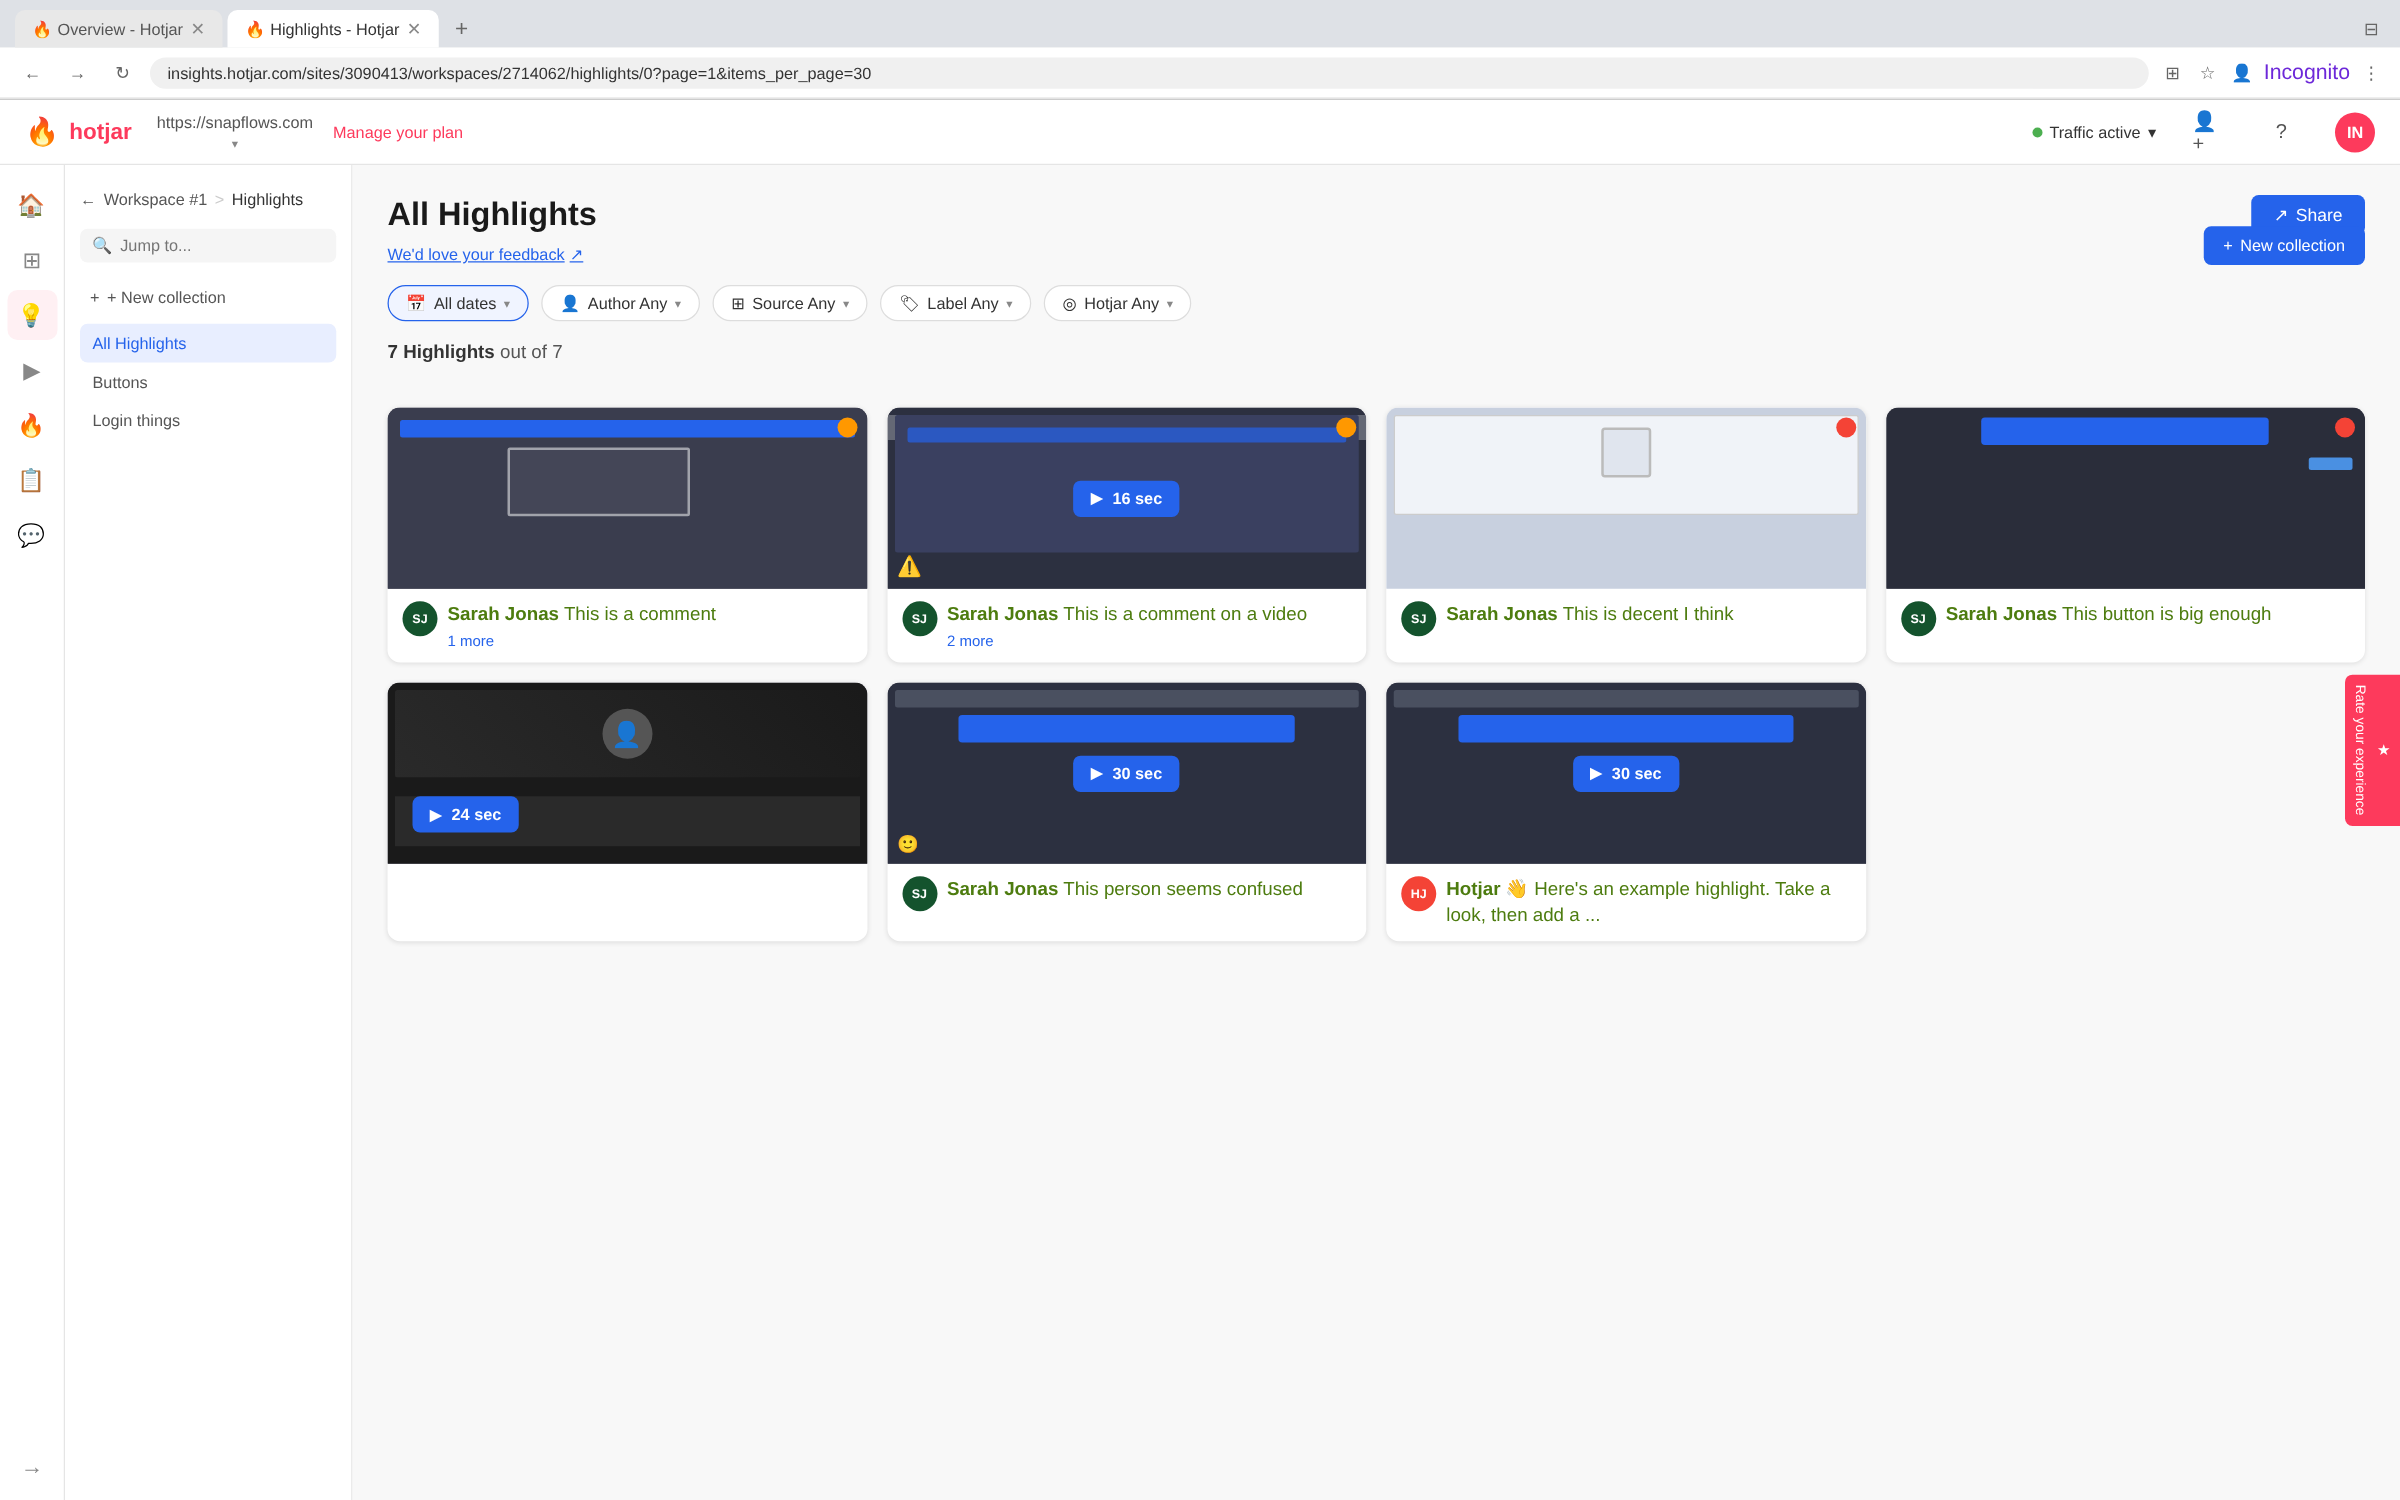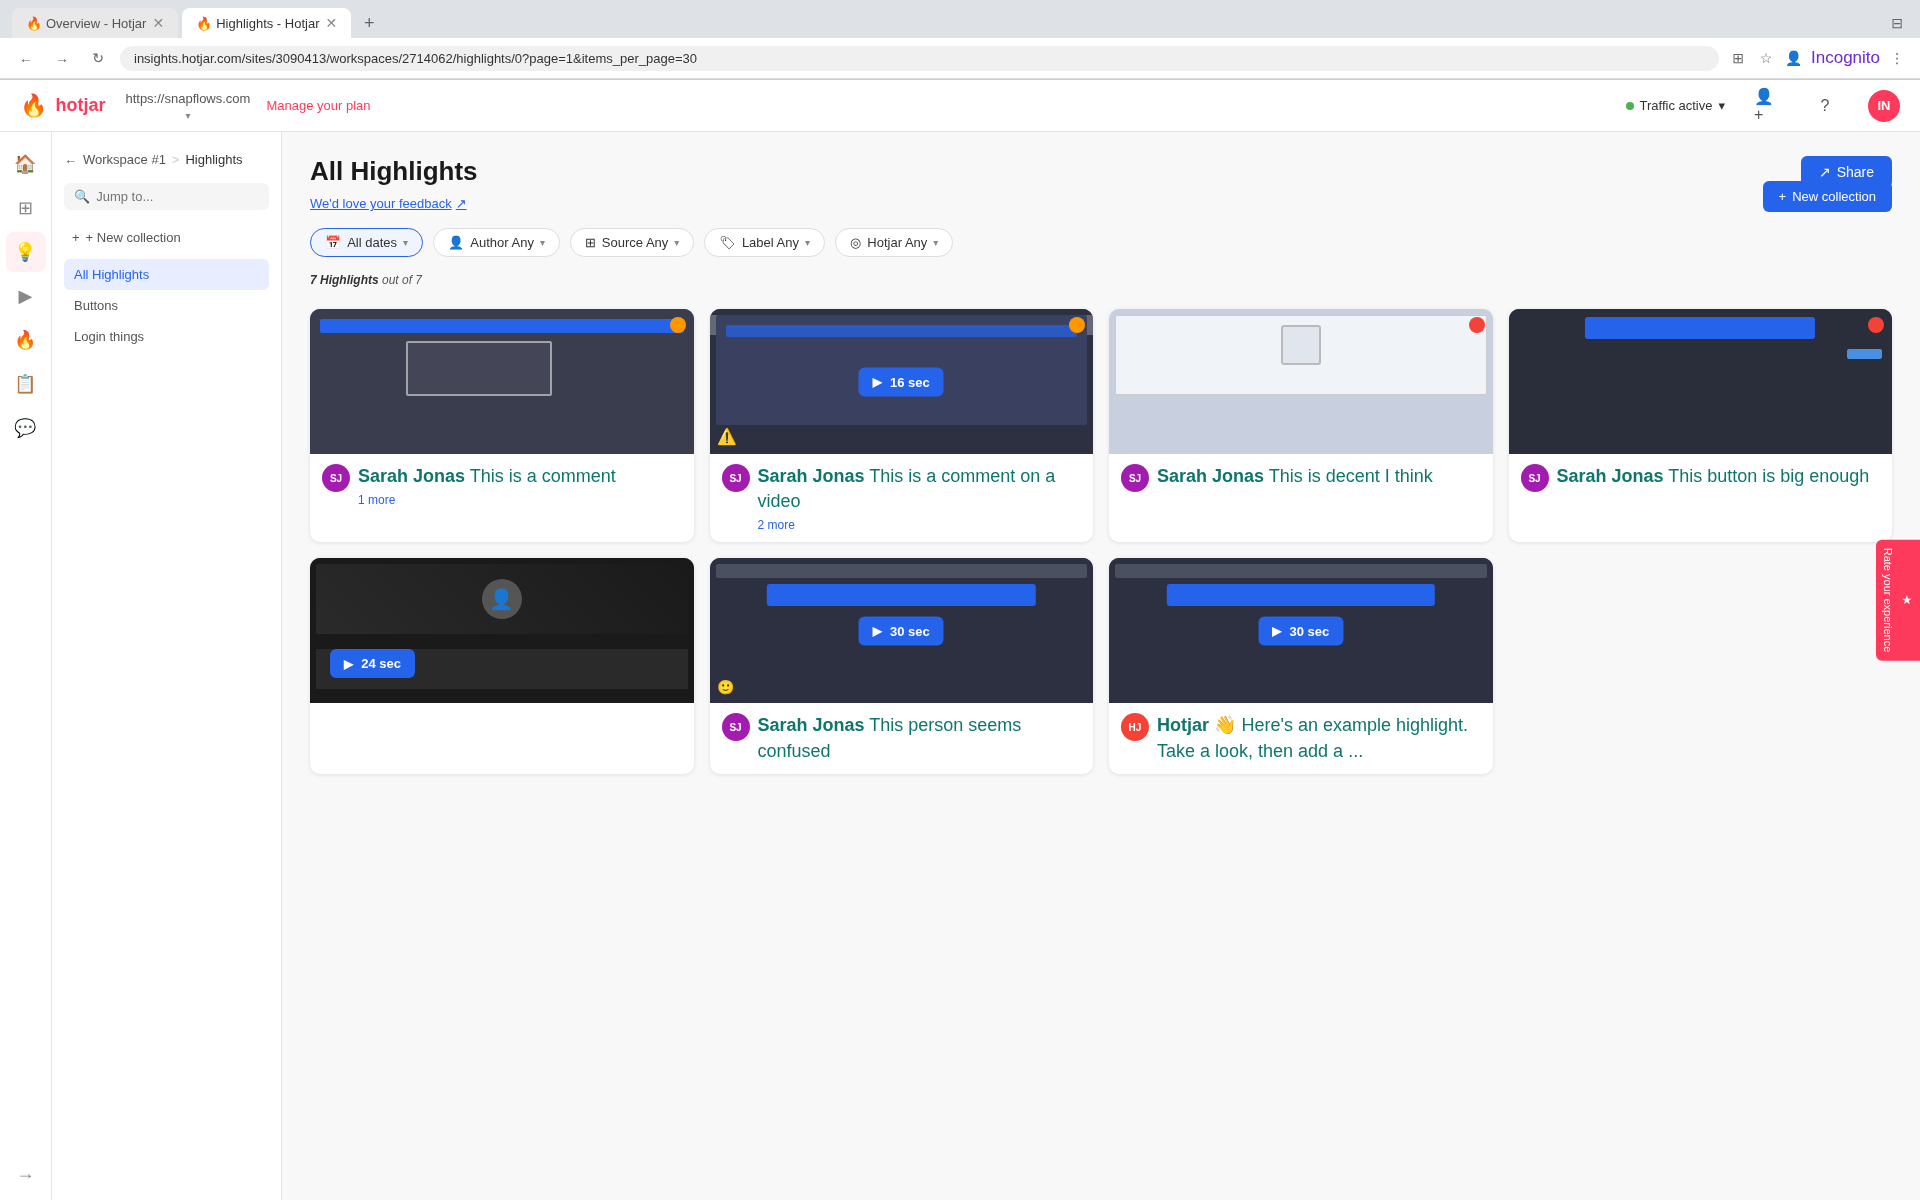--- a/index.html
+++ b/index.html
@@ -59,35 +59,35 @@
     
     .main-content { flex: 1; overflow-y: auto; padding: 24px 28px; background: #f8f8f8; }
     .page-header { display: flex; align-items: flex-start; justify-content: space-between; margin-bottom: 8px; }
     .page-title { font-size: 26px; font-weight: 700; color: #1a1a1a; }
     .share-btn { display: flex; align-items: center; gap: 6px; background: #2563eb; color: white; border: none; border-radius: 6px; padding: 8px 18px; font-size: 14px; font-weight: 500; cursor: pointer; }
     .feedback-link { font-size: 13px; color: #2563eb; text-decoration: underline; display: flex; align-items: center; gap: 4px; margin-bottom: 18px; cursor: pointer; }
     .filters-row { display: flex; gap: 10px; margin-bottom: 16px; flex-wrap: wrap; }
     .filter-btn { display: flex; align-items: center; gap: 6px; border: 1px solid #ddd; border-radius: 20px; padding: 6px 14px; font-size: 13px; color: #333; background: #fff; cursor: pointer; }
     .filter-btn.active { border-color: #2563eb; background: #f0f4ff; }
     .filter-chevron { font-size: 10px; color: #888; }
-    .highlights-count { font-size: 12px; color: #555; margin-bottom: 22px; font-style: italic; }
+    .highlights-count { font-size: 15px; color: #555; margin-bottom: 36px; }
     .highlights-count strong { color: #333; font-weight: 600; }
 
     
     .highlights-grid { display: grid; grid-template-columns: repeat(4, 1fr); gap: 16px; }
     .highlight-card { background: #fff; border-radius: 10px; overflow: hidden; box-shadow: 0 1px 4px rgba(0,0,0,0.1); cursor: pointer; transition: box-shadow 0.15s; }
     .card-thumb { position: relative; height: 145px; background: #3a3a4a; overflow: hidden; }
     .card-thumb.light-bg { background: #dde3ee; }
     .play-btn { display: flex; align-items: center; gap: 8px; background: #2563eb; color: white; border-radius: 6px; padding: 7px 14px; font-size: 13px; font-weight: 600; position: absolute; top: 50%; left: 50%; transform: translate(-50%, -50%); }
     .play-icon { font-size: 12px; }
     .card-info { padding: 10px 12px; }
     .card-author-row { display: flex; align-items: flex-start; gap: 8px; }
-    .author-avatar { width: 28px; height: 28px; border-radius: 50%; background: #a21caf; display: flex; align-items: center; justify-content: center; color: white; font-size: 10px; font-weight: 700; flex-shrink: 0; }
+    .author-avatar { width: 28px; height: 28px; border-radius: 50%; background: #14532d; display: flex; align-items: center; justify-content: center; color: white; font-size: 10px; font-weight: 700; flex-shrink: 0; }
     .author-avatar.red { background: #f44336; }
-    .card-text { font-size: 18px; color: #0f766e; line-height: 1.4; }
+    .card-text { font-size: 15px; color: #4d7c0f; line-height: 1.4; }
     .card-text strong { font-weight: 600; }
     .more-link { font-size: 12px; color: #2563eb; cursor: pointer; display: block; margin-top: 4px; }
 
     
     .rate-sidebar { position: fixed; right: 0; top: 50%; transform: translateY(-50%); background: #fd3a5c; color: white; padding: 8px 6px; border-radius: 6px 0 0 6px; writing-mode: vertical-rl; text-orientation: mixed; font-size: 12px; font-weight: 500; cursor: pointer; z-index: 100; display: flex; flex-direction: column; align-items: center; gap: 6px; }
 
     
     .thumb-content { width: 100%; height: 100%; position: relative; }
 
     

